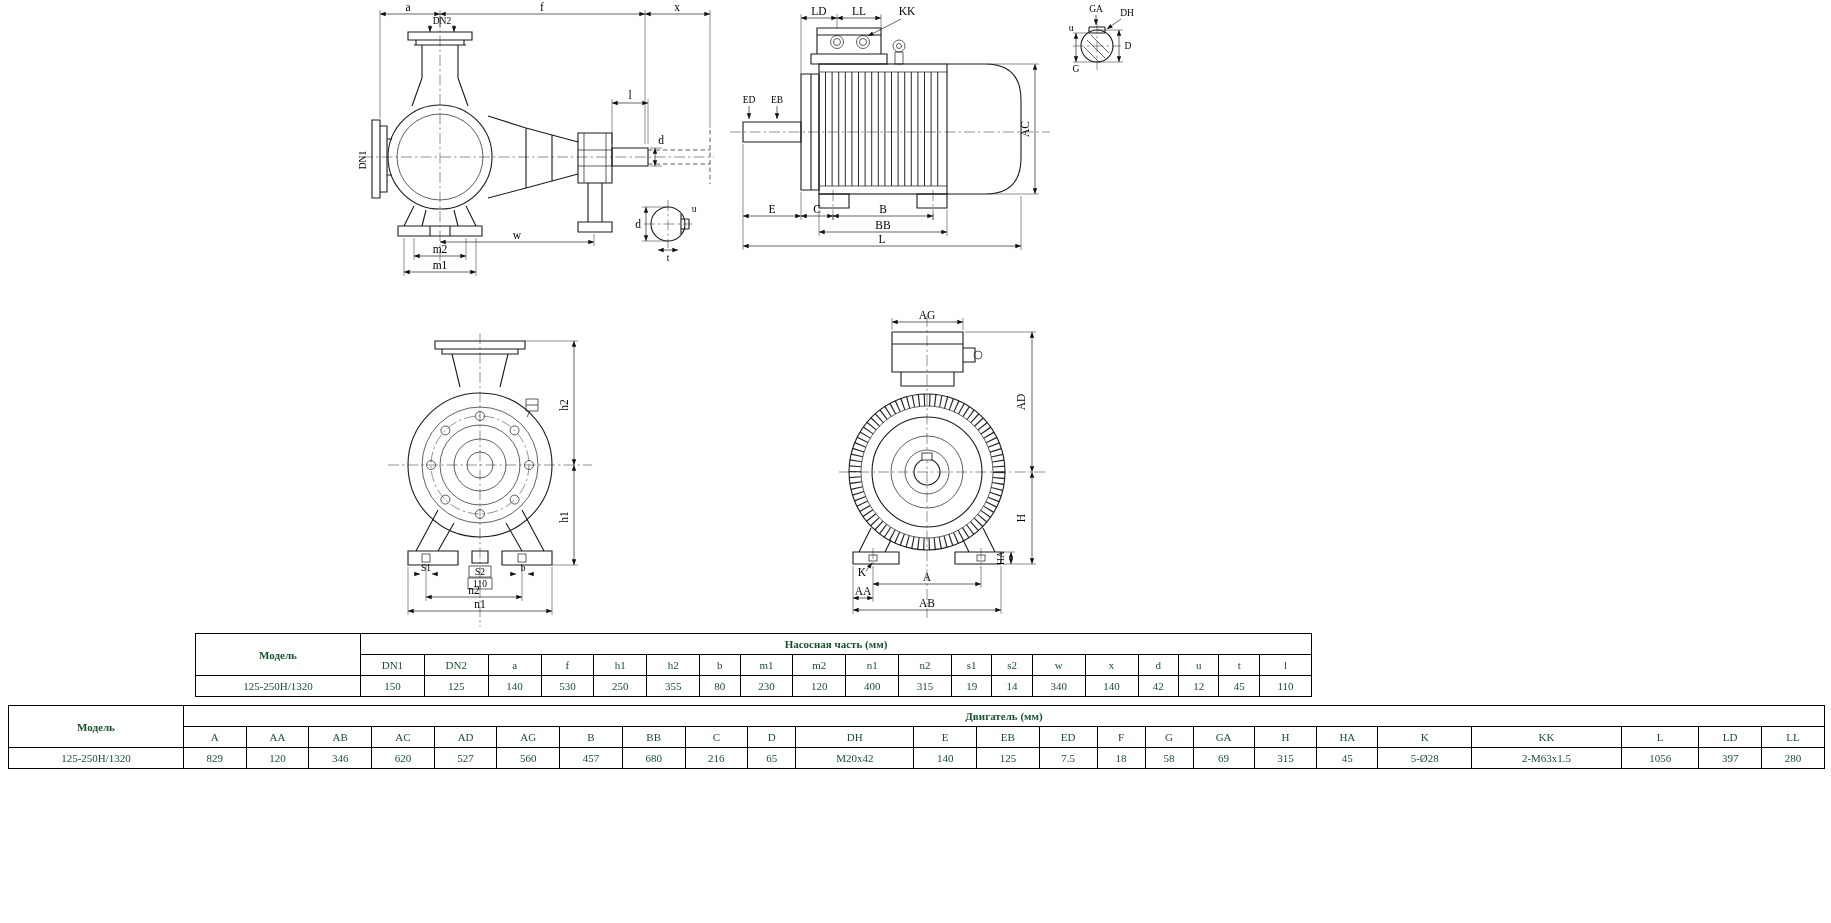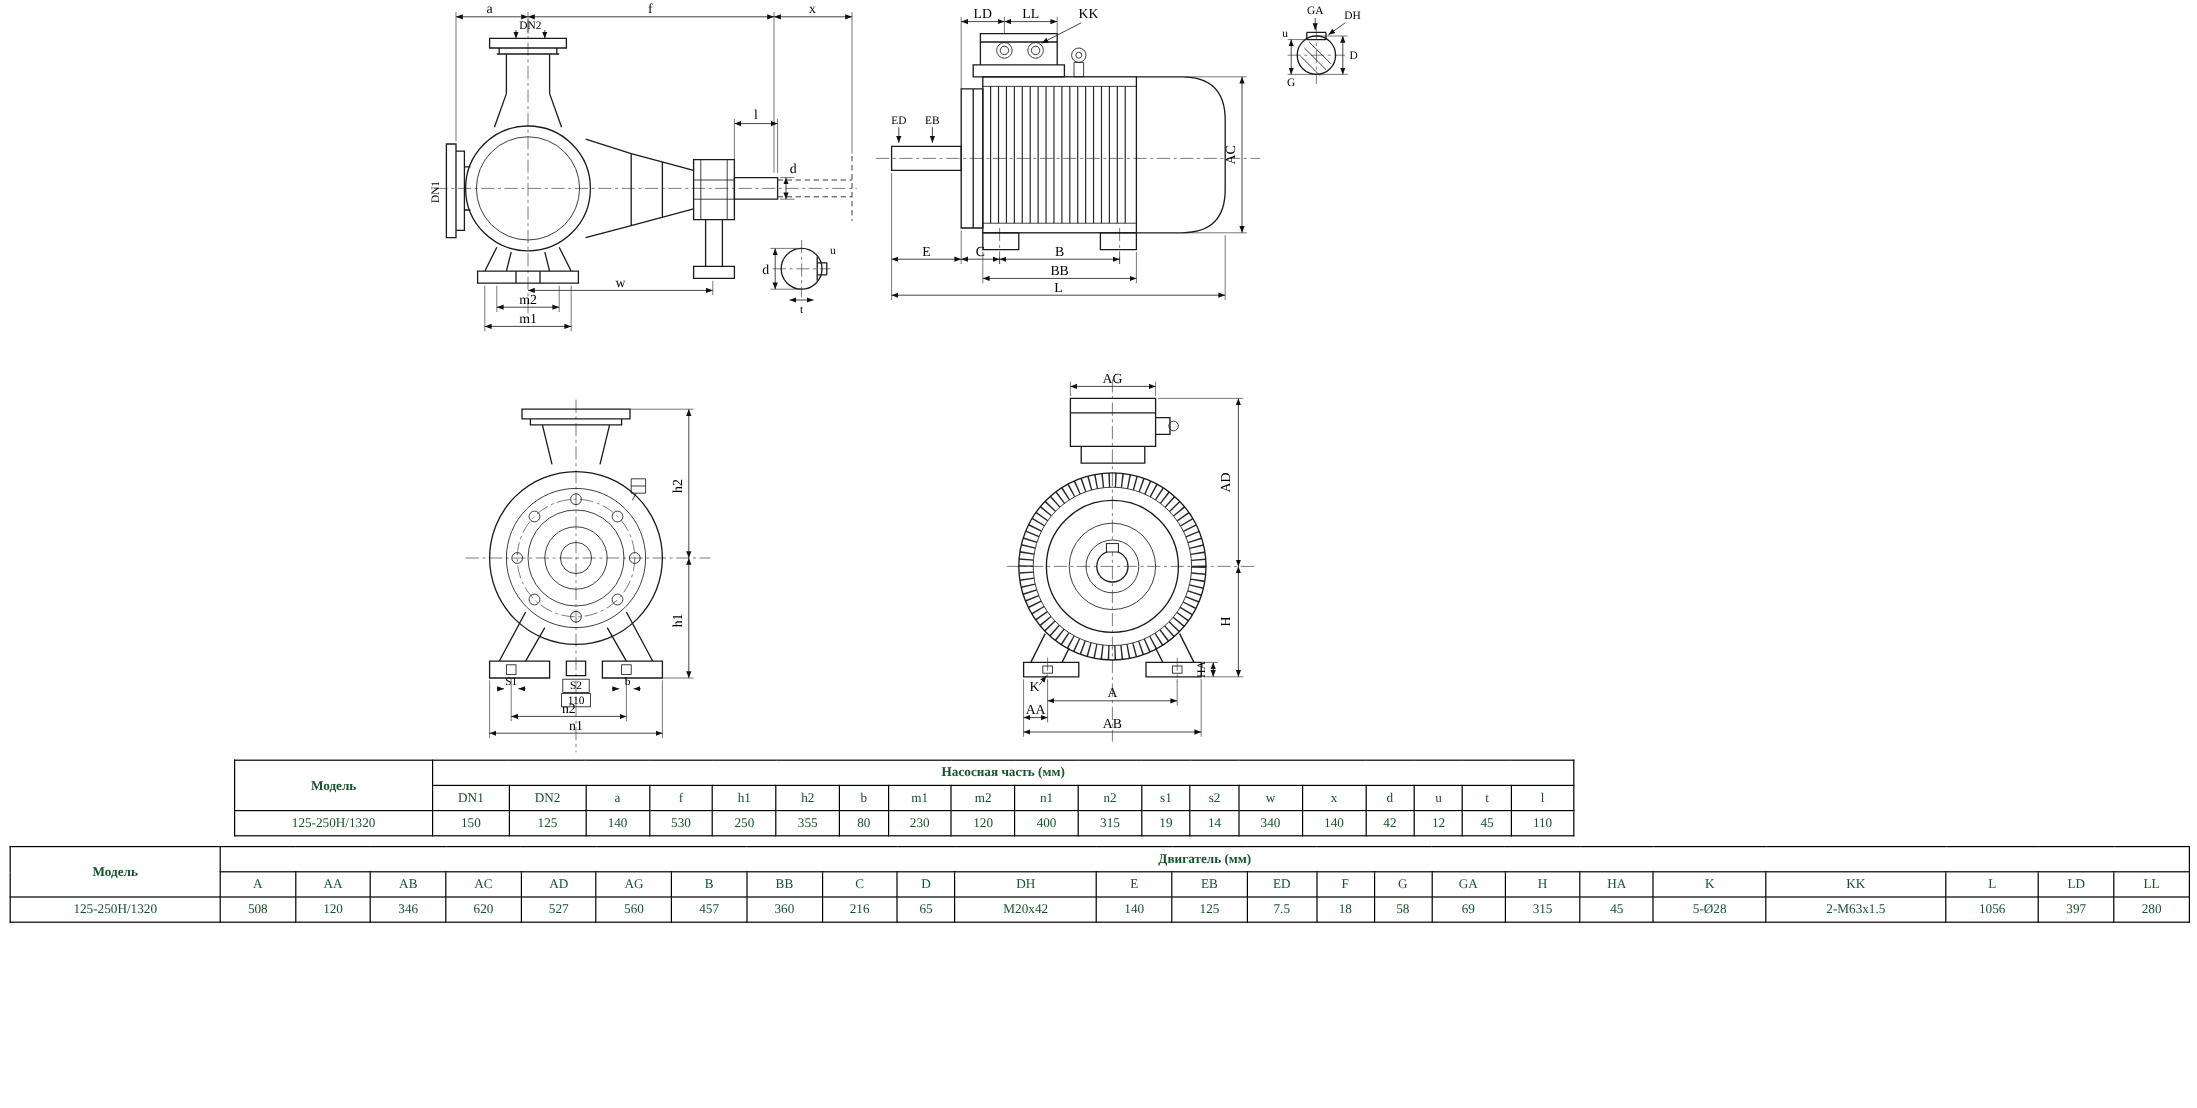--- a/index.html
+++ b/index.html
@@ -326,28 +326,28 @@
         <th>H</th>
         <th>HA</th>
         <th>K</th>
         <th>KK</th>
         <th>L</th>
         <th>LD</th>
         <th>LL</th>
       </tr>
       <tr>
         <td>125-250Н/1320</td>
-        <td>508</td>
+        <td>829</td>
         <td>120</td>
         <td>346</td>
         <td>620</td>
         <td>527</td>
         <td>560</td>
         <td>457</td>
-        <td>360</td>
+        <td>680</td>
         <td>216</td>
         <td>65</td>
         <td>M20x42</td>
         <td>140</td>
         <td>125</td>
         <td>7.5</td>
         <td>18</td>
         <td>58</td>
         <td>69</td>
         <td>315</td>

